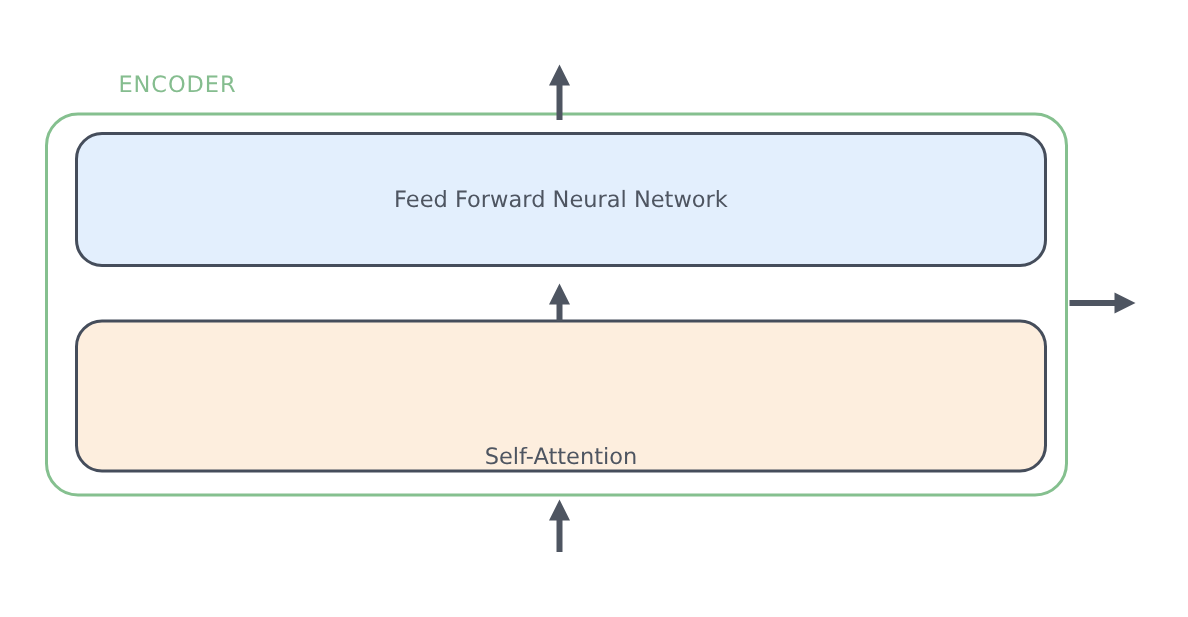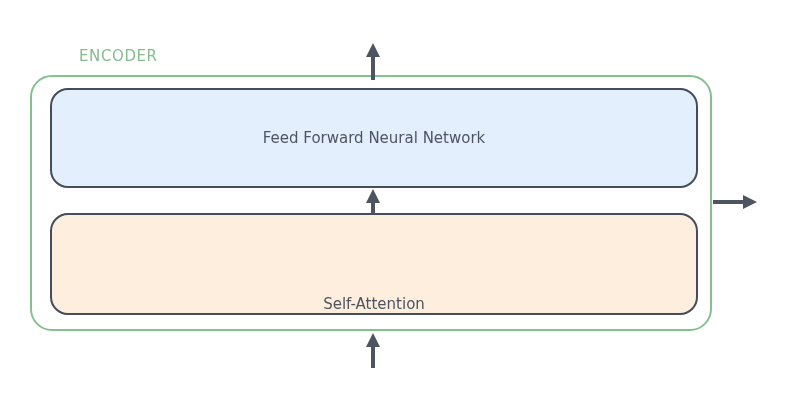--- a/index.html
+++ b/index.html
@@ -63,21 +63,21 @@
   }
   .block-label {
     font-size: 15px;
     color: #4e5561;
     font-family: "DejaVu Sans", sans-serif;
     white-space: nowrap;
   }
 
   .block-ffnn {
     top: 88px;
-    height: 100px;
+    height: 90px;
     background: #e3effd;
   }
   .block-attention {
     top: 213px;
     height: 102px;
     background: #fdeede;
     align-items: flex-end;
   }
 
   

